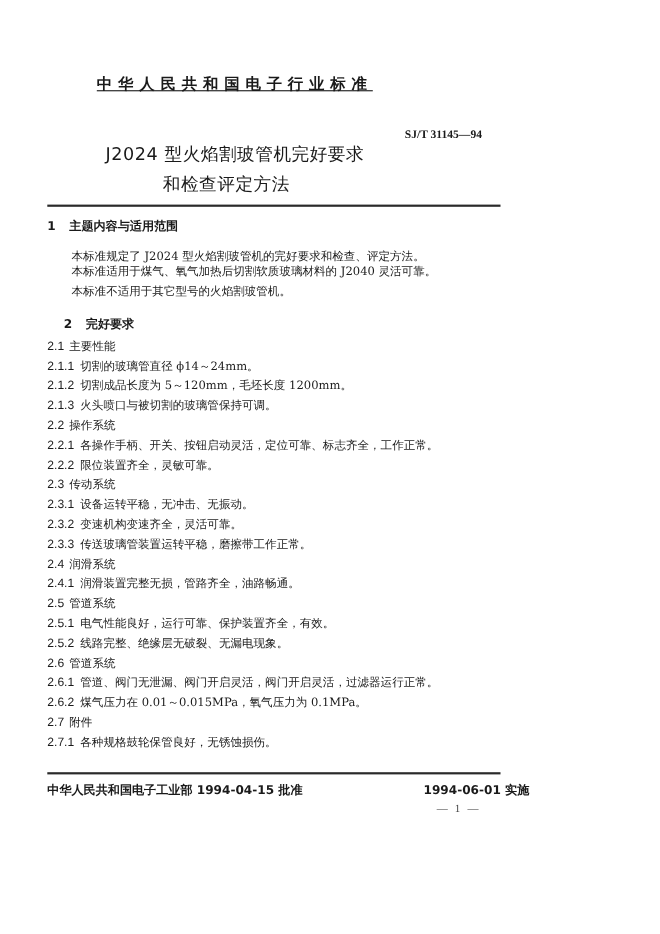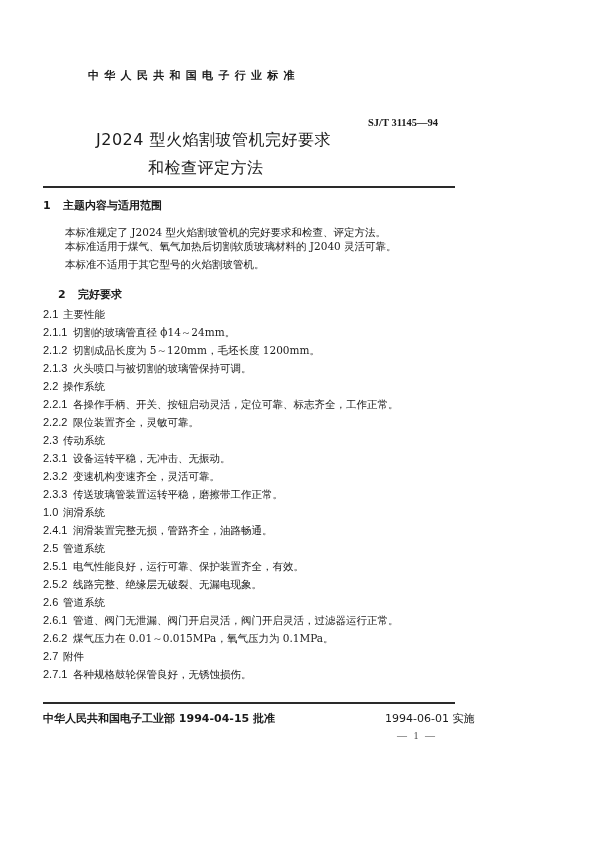--- a/index.html
+++ b/index.html
@@ -3,21 +3,21 @@
   <meta charset="utf-8">
   <style>
     html, body { margin: 0; padding: 0; background: #ffffff; }
     body {
       width: 600px; height: 849px; position: relative; overflow: hidden;
       color: #1a1a1a;
       font-family: "DejaVu Sans", "Liberation Sans", sans-serif;
     }
     .abs { position: absolute; white-space: nowrap; }
     .std-title {
-      left: 88px; top: 68px; font-size: 11px; font-weight: bold; letter-spacing: 5.3px;
+      left: 88px; top: 68px; font-size: 14px; font-weight: bold; letter-spacing: 5.3px; text-decoration: underline;
     }
     .std-code {
       left: 368px; top: 117px; font-size: 10.5px; font-weight: bold;
       font-family: "Liberation Serif", "DejaVu Serif", serif;
     }
     .doc-title { font-size: 16px; font-weight: normal; letter-spacing: 0.5px; }
     .doc-title.l1 { left: 96px; top: 130px; }
     .doc-title.l2 { left: 148px; top: 158px; }
     .rule { position: absolute; height: 2px; background: #2a2a2a; }
     .rule.top { left: 43px; top: 186px; width: 412px; }
@@ -33,21 +33,21 @@
       font-family: "DejaVu Serif", "Liberation Serif", serif;
     }
     .item .num {
       display: inline-block; min-width: 30px;
       font-family: "Liberation Sans", "DejaVu Sans", sans-serif;
       font-size: 11px;
     }
     .item.sub .num { min-width: 30px; }
     .item.sec .num { min-width: 20px; }
     .footer-left { left: 43px; top: 711px; font-size: 11px; font-weight: bold; }
-    .footer-right { left: 385px; top: 711px; font-size: 11px; font-weight: normal; }
+    .footer-right { left: 385px; top: 711px; font-size: 11px; font-weight: bold; }
     .page-num {
       left: 397px; top: 730px; font-size: 10px; color: #444;
       font-family: "Liberation Serif", serif; letter-spacing: 2px;
     }
   </style>
 </head>
 <body>
 
 <div>
 
@@ -73,21 +73,21 @@
   <div class="abs item sub" style="top:326px;"><span class="num">2.1.1</span><span>切割的玻璃管直径 ϕ14～24mm。</span></div>
   <div class="abs item sub" style="top:344px;"><span class="num">2.1.2</span><span>切割成品长度为 5～120mm，毛坯长度 1200mm。</span></div>
   <div class="abs item sub" style="top:362px;"><span class="num">2.1.3</span><span>火头喷口与被切割的玻璃管保持可调。</span></div>
   <div class="abs item sec" style="top:380px;"><span class="num">2.2</span><span>操作系统</span></div>
   <div class="abs item sub" style="top:398px;"><span class="num">2.2.1</span><span>各操作手柄、开关、按钮启动灵活，定位可靠、标志齐全，工作正常。</span></div>
   <div class="abs item sub" style="top:416px;"><span class="num">2.2.2</span><span>限位装置齐全，灵敏可靠。</span></div>
   <div class="abs item sec" style="top:434px;"><span class="num">2.3</span><span>传动系统</span></div>
   <div class="abs item sub" style="top:452px;"><span class="num">2.3.1</span><span>设备运转平稳，无冲击、无振动。</span></div>
   <div class="abs item sub" style="top:470px;"><span class="num">2.3.2</span><span>变速机构变速齐全，灵活可靠。</span></div>
   <div class="abs item sub" style="top:488px;"><span class="num">2.3.3</span><span>传送玻璃管装置运转平稳，磨擦带工作正常。</span></div>
-  <div class="abs item sec" style="top:506px;"><span class="num">1.0</span><span>润滑系统</span></div>
+  <div class="abs item sec" style="top:506px;"><span class="num">2.4</span><span>润滑系统</span></div>
   <div class="abs item sub" style="top:524px;"><span class="num">2.4.1</span><span>润滑装置完整无损，管路齐全，油路畅通。</span></div>
   <div class="abs item sec" style="top:542px;"><span class="num">2.5</span><span>管道系统</span></div>
   <div class="abs item sub" style="top:560px;"><span class="num">2.5.1</span><span>电气性能良好，运行可靠、保护装置齐全，有效。</span></div>
   <div class="abs item sub" style="top:578px;"><span class="num">2.5.2</span><span>线路完整、绝缘层无破裂、无漏电现象。</span></div>
   <div class="abs item sec" style="top:596px;"><span class="num">2.6</span><span>管道系统</span></div>
   <div class="abs item sub" style="top:614px;"><span class="num">2.6.1</span><span>管道、阀门无泄漏、阀门开启灵活，阀门开启灵活，过滤器运行正常。</span></div>
   <div class="abs item sub" style="top:632px;"><span class="num">2.6.2</span><span>煤气压力在 0.01～0.015MPa，氧气压力为 0.1MPa。</span></div>
   <div class="abs item sec" style="top:650px;"><span class="num">2.7</span><span>附件</span></div>
   <div class="abs item sub" style="top:668px;"><span class="num">2.7.1</span><span>各种规格鼓轮保管良好，无锈蚀损伤。</span></div>
 

